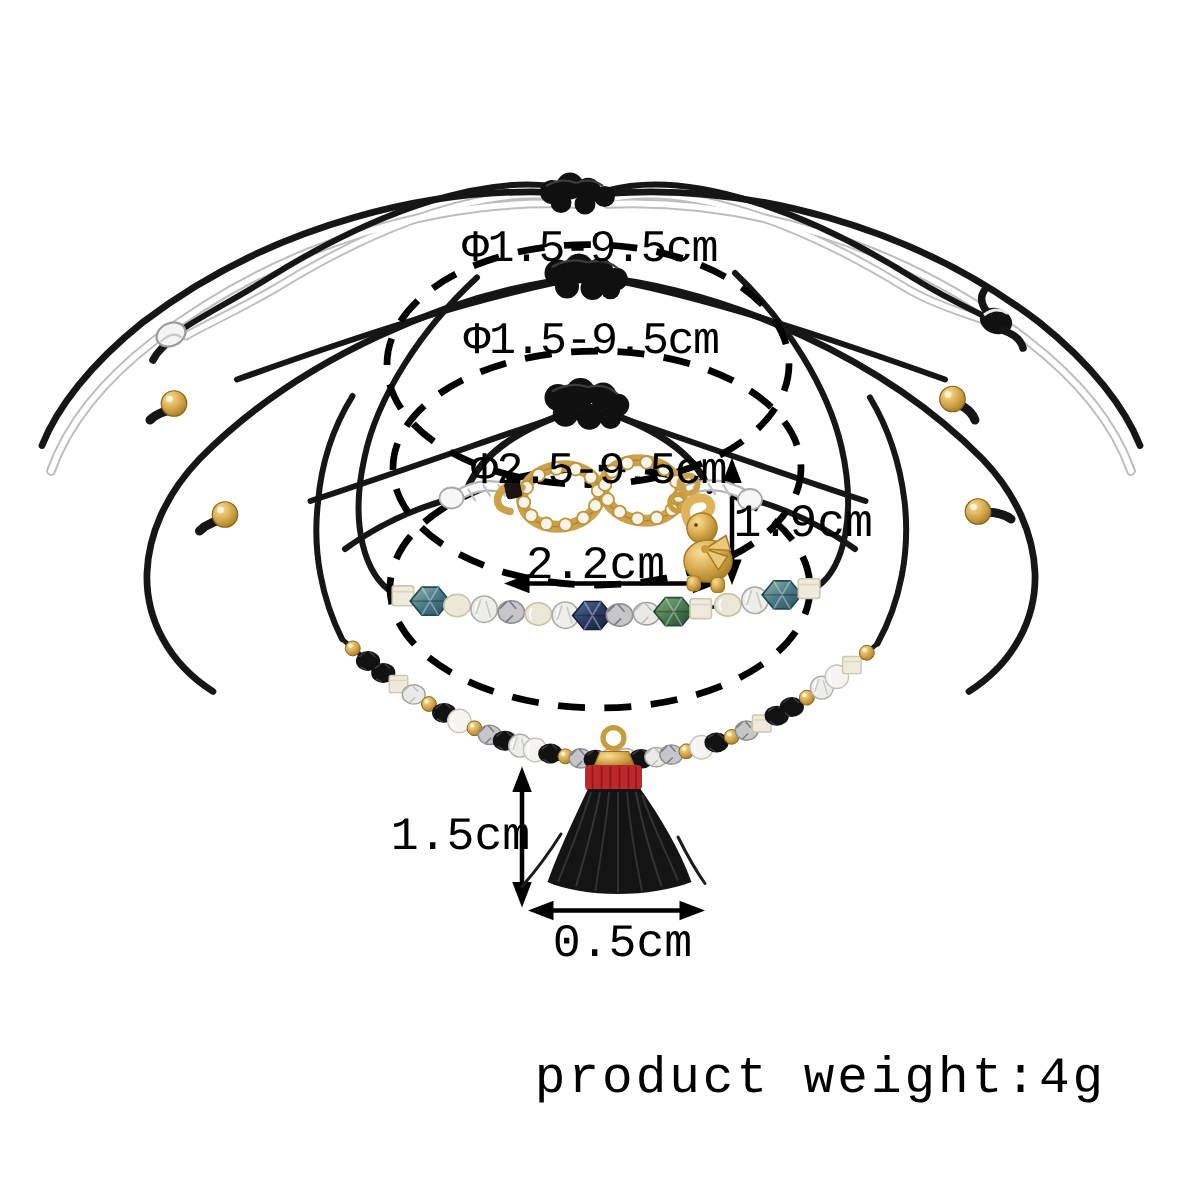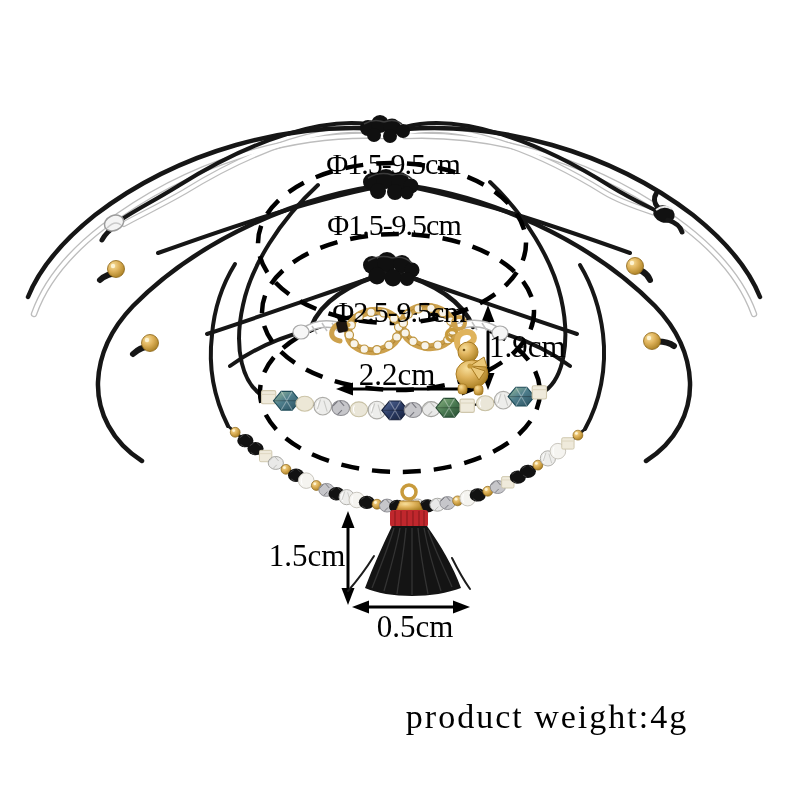--- a/index.html
+++ b/index.html
@@ -1,17 +1,17 @@
 <!DOCTYPE html>
 <html><head>
 <meta charset="utf-8">
 <style>
   html,body{margin:0;padding:0;background:#ffffff;}
   .stage{position:relative;width:800px;height:788px;background:#ffffff;overflow:hidden;
-         font-family:Liberation Serif, serif;}
+         font-family:Liberation Mono, monospace;}
   svg{display:block}
   text{fill:#000;}
   .dim-label{font-size:30px;letter-spacing:-1px;}
   .measure-label{font-size:31px;letter-spacing:0px;}
   .weight-label{font-size:34px;letter-spacing:2px;}
 </style>
 </head>
 <body>
 
 <div class="stage">

